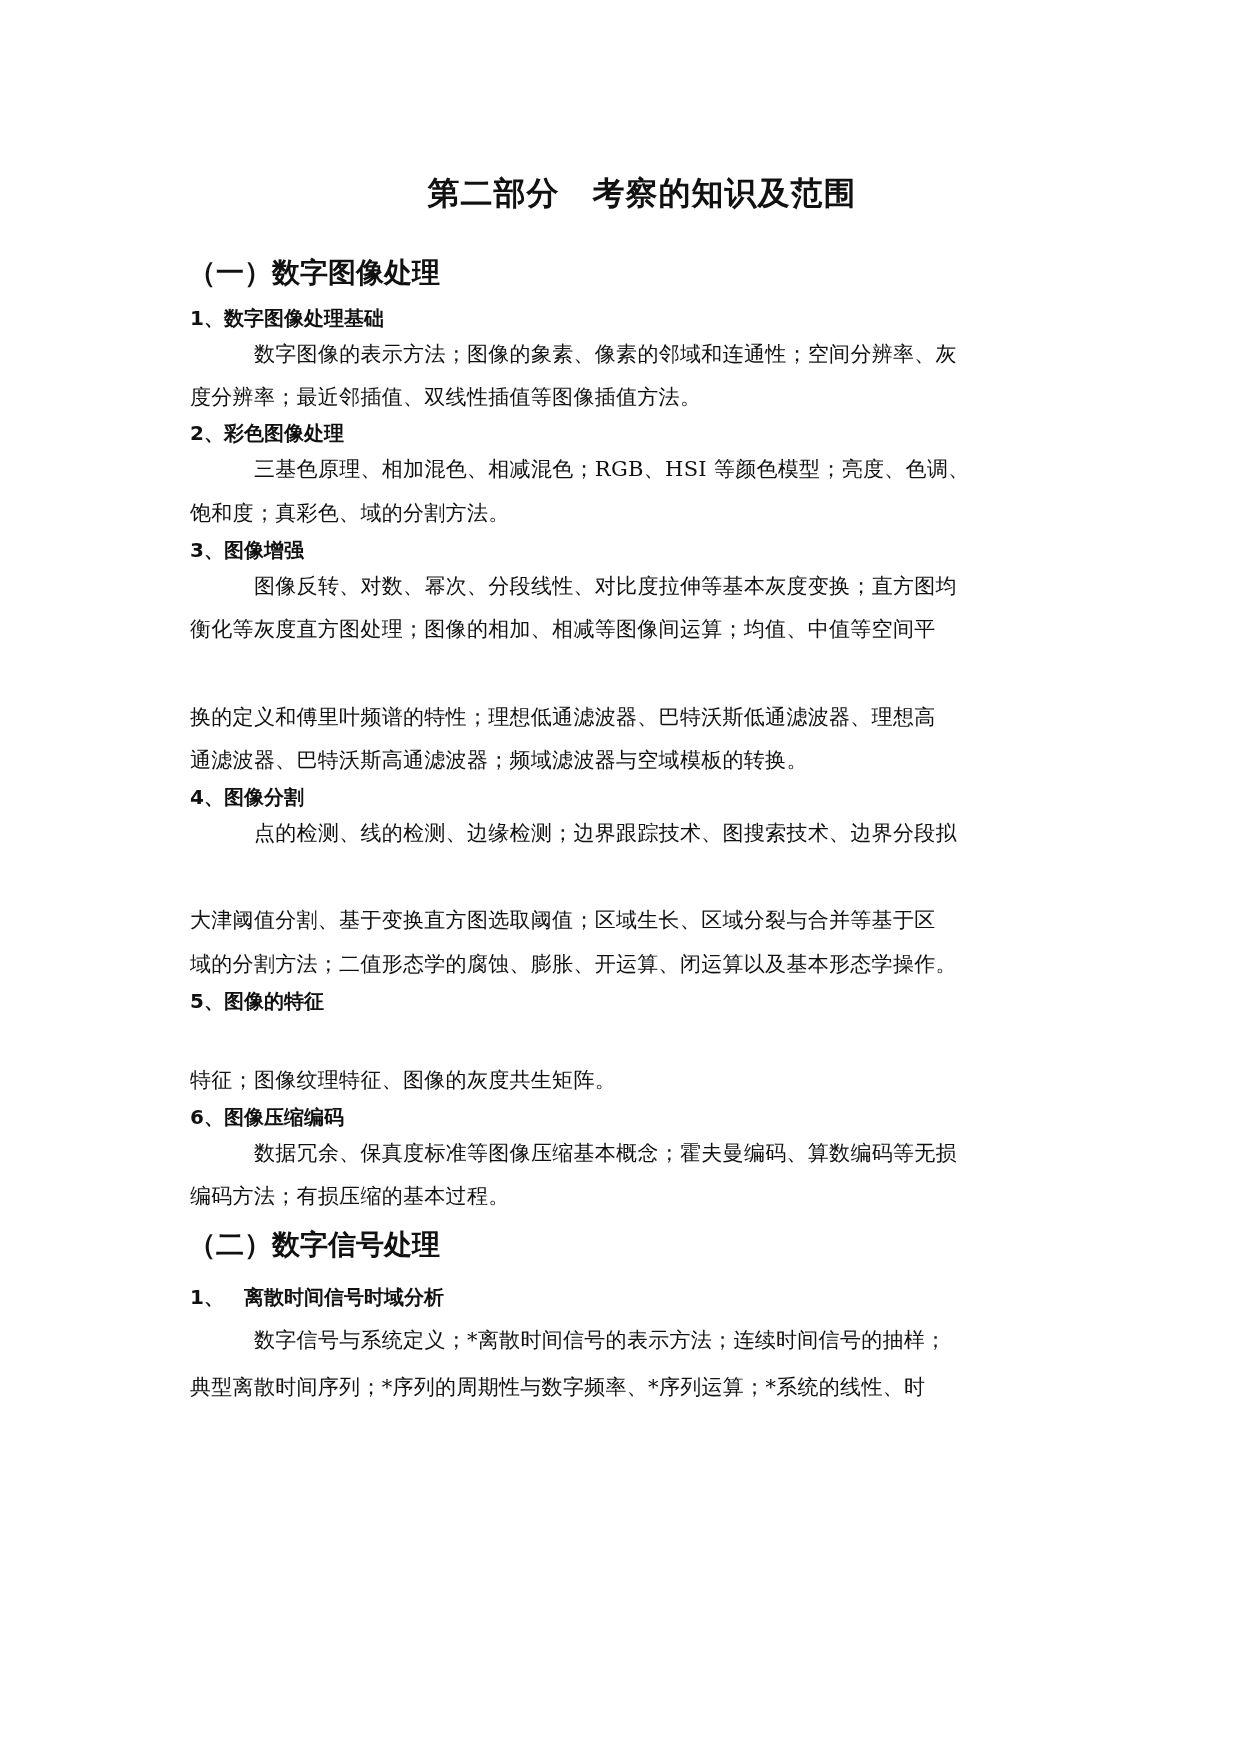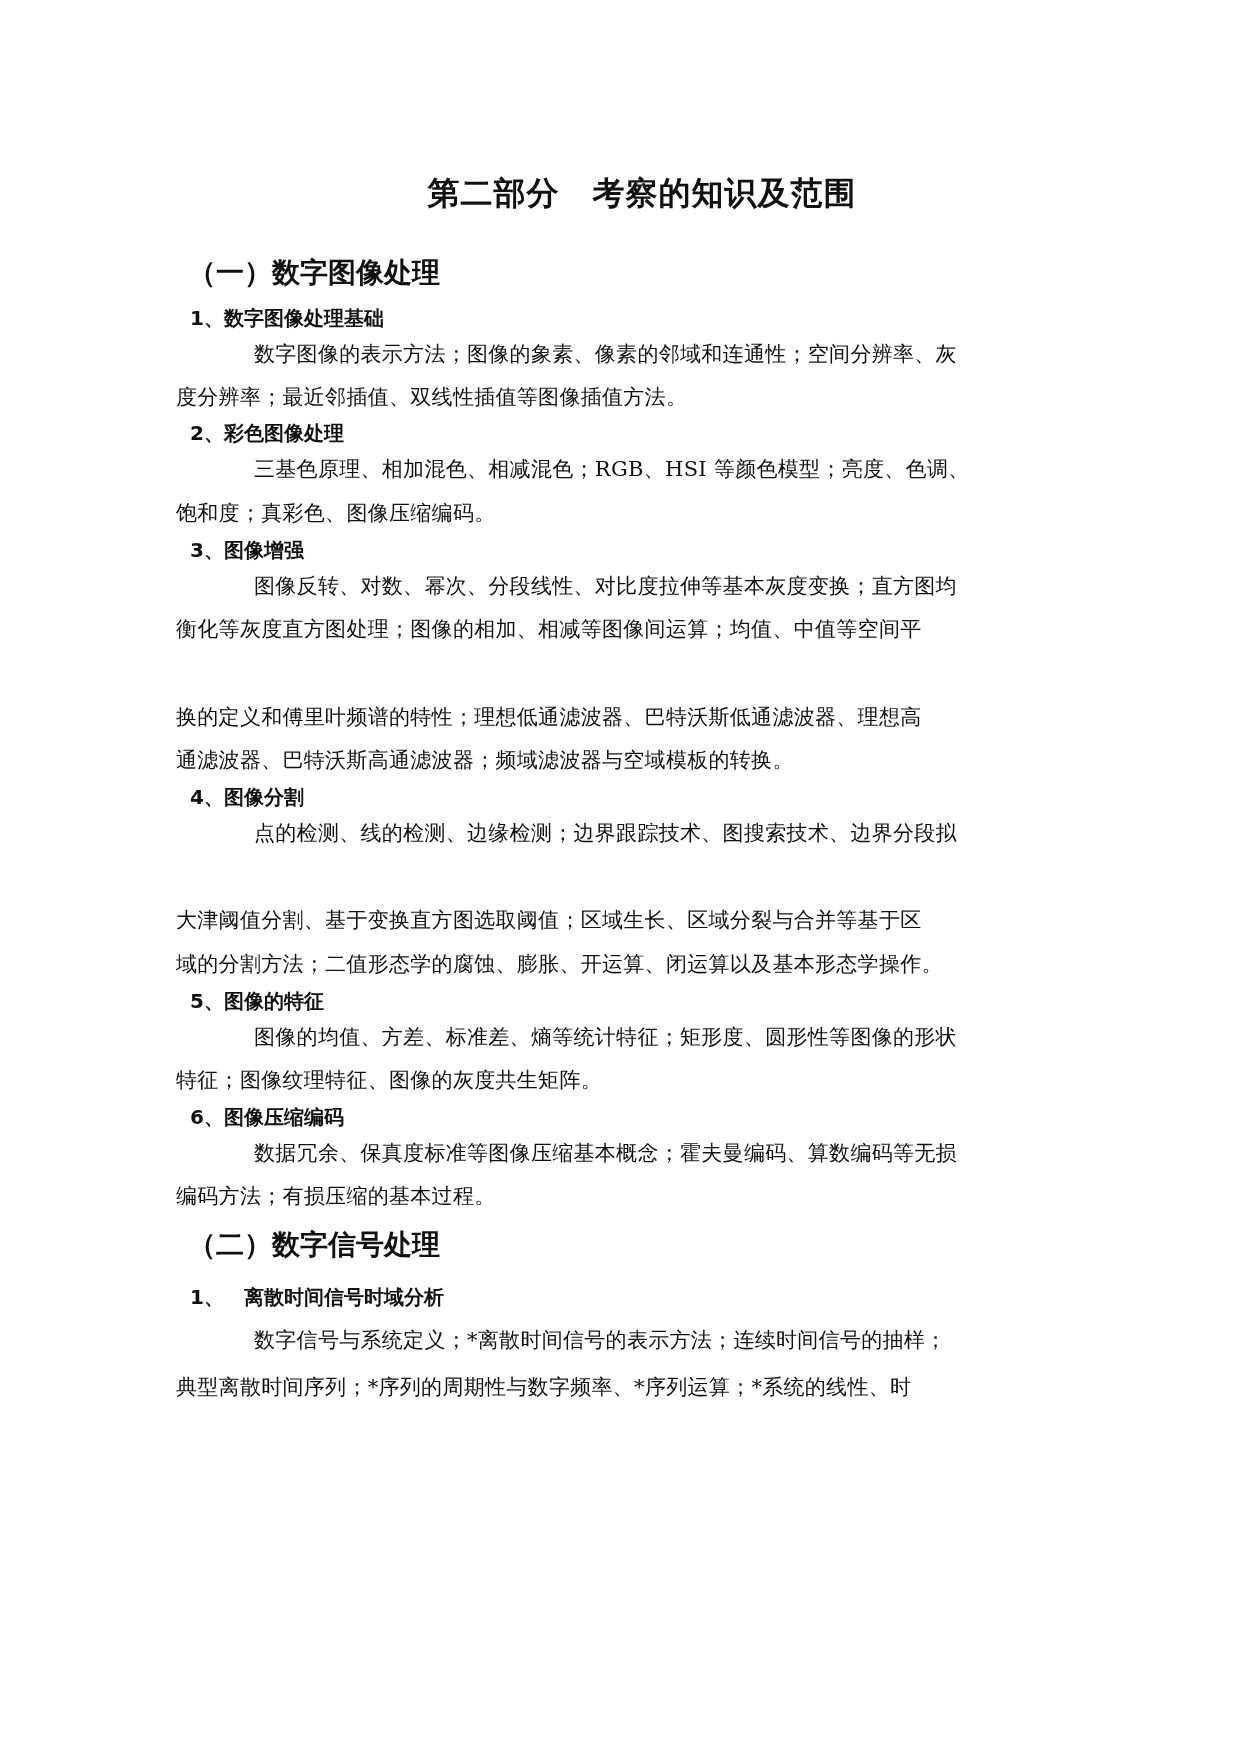--- a/index.html
+++ b/index.html
@@ -5,52 +5,51 @@
   html, body { margin: 0; padding: 0; background: #ffffff; }
   body { width: 1240px; height: 1754px; position: relative; overflow: hidden;
          font-family: "DejaVu Serif", "Liberation Serif", serif; color: #111; }
   .page { position: absolute; left: 0; top: 0; width: 1240px; height: 1754px; }
   .title { position: absolute; top: 190px; left: 0; width: 1240px; text-align: center;
            font-family: Liberation Serif, serif; font-weight: bold; font-size: 32px; letter-spacing: 1px; padding-left: 22px; }
   .sec { position: absolute; left: 188px; font-family: "DejaVu Sans", sans-serif;
          font-weight: bold; font-size: 28px; }
   .sub { position: absolute; left: 190px; font-family: "DejaVu Sans", sans-serif;
          font-weight: bold; font-size: 20px; }
-  .line { position: absolute; left: 176px; font-size: 21px; white-space: nowrap; letter-spacing: 0.3px; }
+  .line { position: absolute; left: 190px; font-size: 21px; white-space: nowrap; letter-spacing: 0.3px; }
   .line.indent { left: 240px; margin-left: 14px; }
 </style>
 </head>
 <body>
 
 <div class="page">
   <div class="title" style="top:172px">第二部分　考察的知识及范围</div>
 
   <div class="sec" style="top:254px">（一）数字图像处理</div>
 
   <div class="sub" style="top:305px">1、数字图像处理基础</div>
   <div class="line indent" style="top:340px">数字图像的表示方法；图像的象素、像素的邻域和连通性；空间分辨率、灰</div>
   <div class="line" style="top:383px">度分辨率；最近邻插值、双线性插值等图像插值方法。</div>
 
   <div class="sub" style="top:420px">2、彩色图像处理</div>
   <div class="line indent" style="top:455px">三基色原理、相加混色、相减混色；RGB、HSI 等颜色模型；亮度、色调、</div>
-  <div class="line" style="top:499px">饱和度；真彩色、图像压缩编码。</div>
+  <div class="line" style="top:499px">饱和度；真彩色、域的分割方法。</div>
 
   <div class="sub" style="top:537px">3、图像增强</div>
   <div class="line indent" style="top:572px">图像反转、对数、幂次、分段线性、对比度拉伸等基本灰度变换；直方图均</div>
   <div class="line" style="top:615px">衡化等灰度直方图处理；图像的相加、相减等图像间运算；均值、中值等空间平</div>
   <div class="line" style="top:703px">换的定义和傅里叶频谱的特性；理想低通滤波器、巴特沃斯低通滤波器、理想高</div>
   <div class="line" style="top:746px">通滤波器、巴特沃斯高通滤波器；频域滤波器与空域模板的转换。</div>
 
   <div class="sub" style="top:784px">4、图像分割</div>
   <div class="line indent" style="top:819px">点的检测、线的检测、边缘检测；边界跟踪技术、图搜索技术、边界分段拟</div>
   <div class="line" style="top:906px">大津阈值分割、基于变换直方图选取阈值；区域生长、区域分裂与合并等基于区</div>
   <div class="line" style="top:950px">域的分割方法；二值形态学的腐蚀、膨胀、开运算、闭运算以及基本形态学操作。</div>
 
   <div class="sub" style="top:988px">5、图像的特征</div>
-  <div class="line indent" style="top:1023px">图像的均值、方差、标准差、熵等统计特征；矩形度、圆形性等图像的形状</div>
   <div class="line" style="top:1066px">特征；图像纹理特征、图像的灰度共生矩阵。</div>
 
   <div class="sub" style="top:1104px">6、图像压缩编码</div>
   <div class="line indent" style="top:1139px">数据冗余、保真度标准等图像压缩基本概念；霍夫曼编码、算数编码等无损</div>
   <div class="line" style="top:1182px">编码方法；有损压缩的基本过程。</div>
 
   <div class="sec" style="top:1226px">（二）数字信号处理</div>
 
   <div class="sub" style="top:1284px">1、　离散时间信号时域分析</div>
   <div class="line indent" style="top:1326px">数字信号与系统定义；*离散时间信号的表示方法；连续时间信号的抽样；</div>

